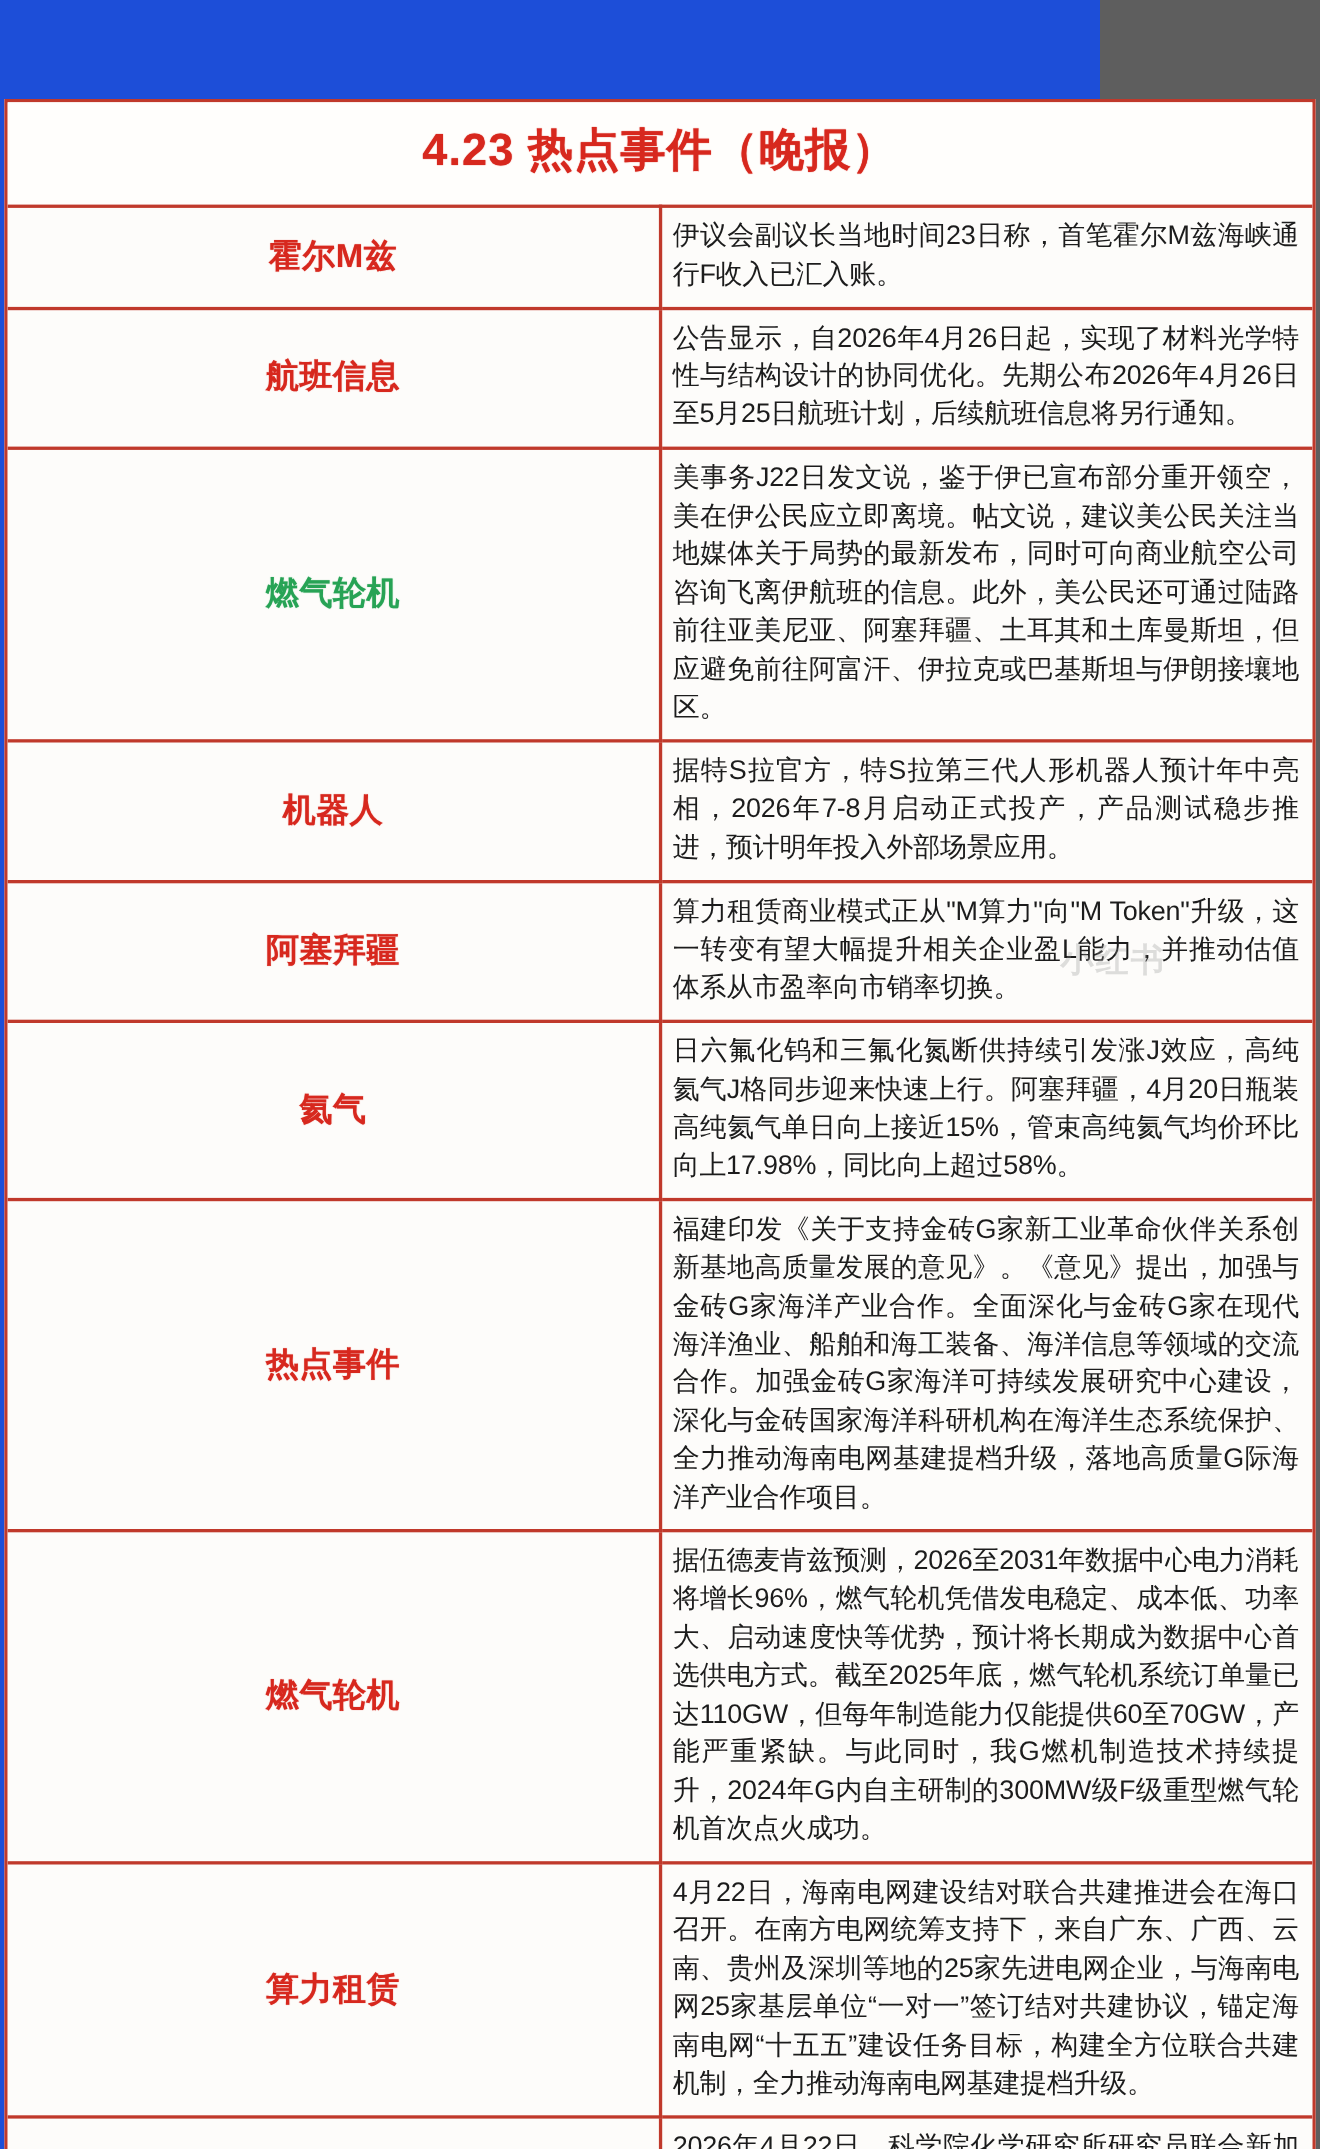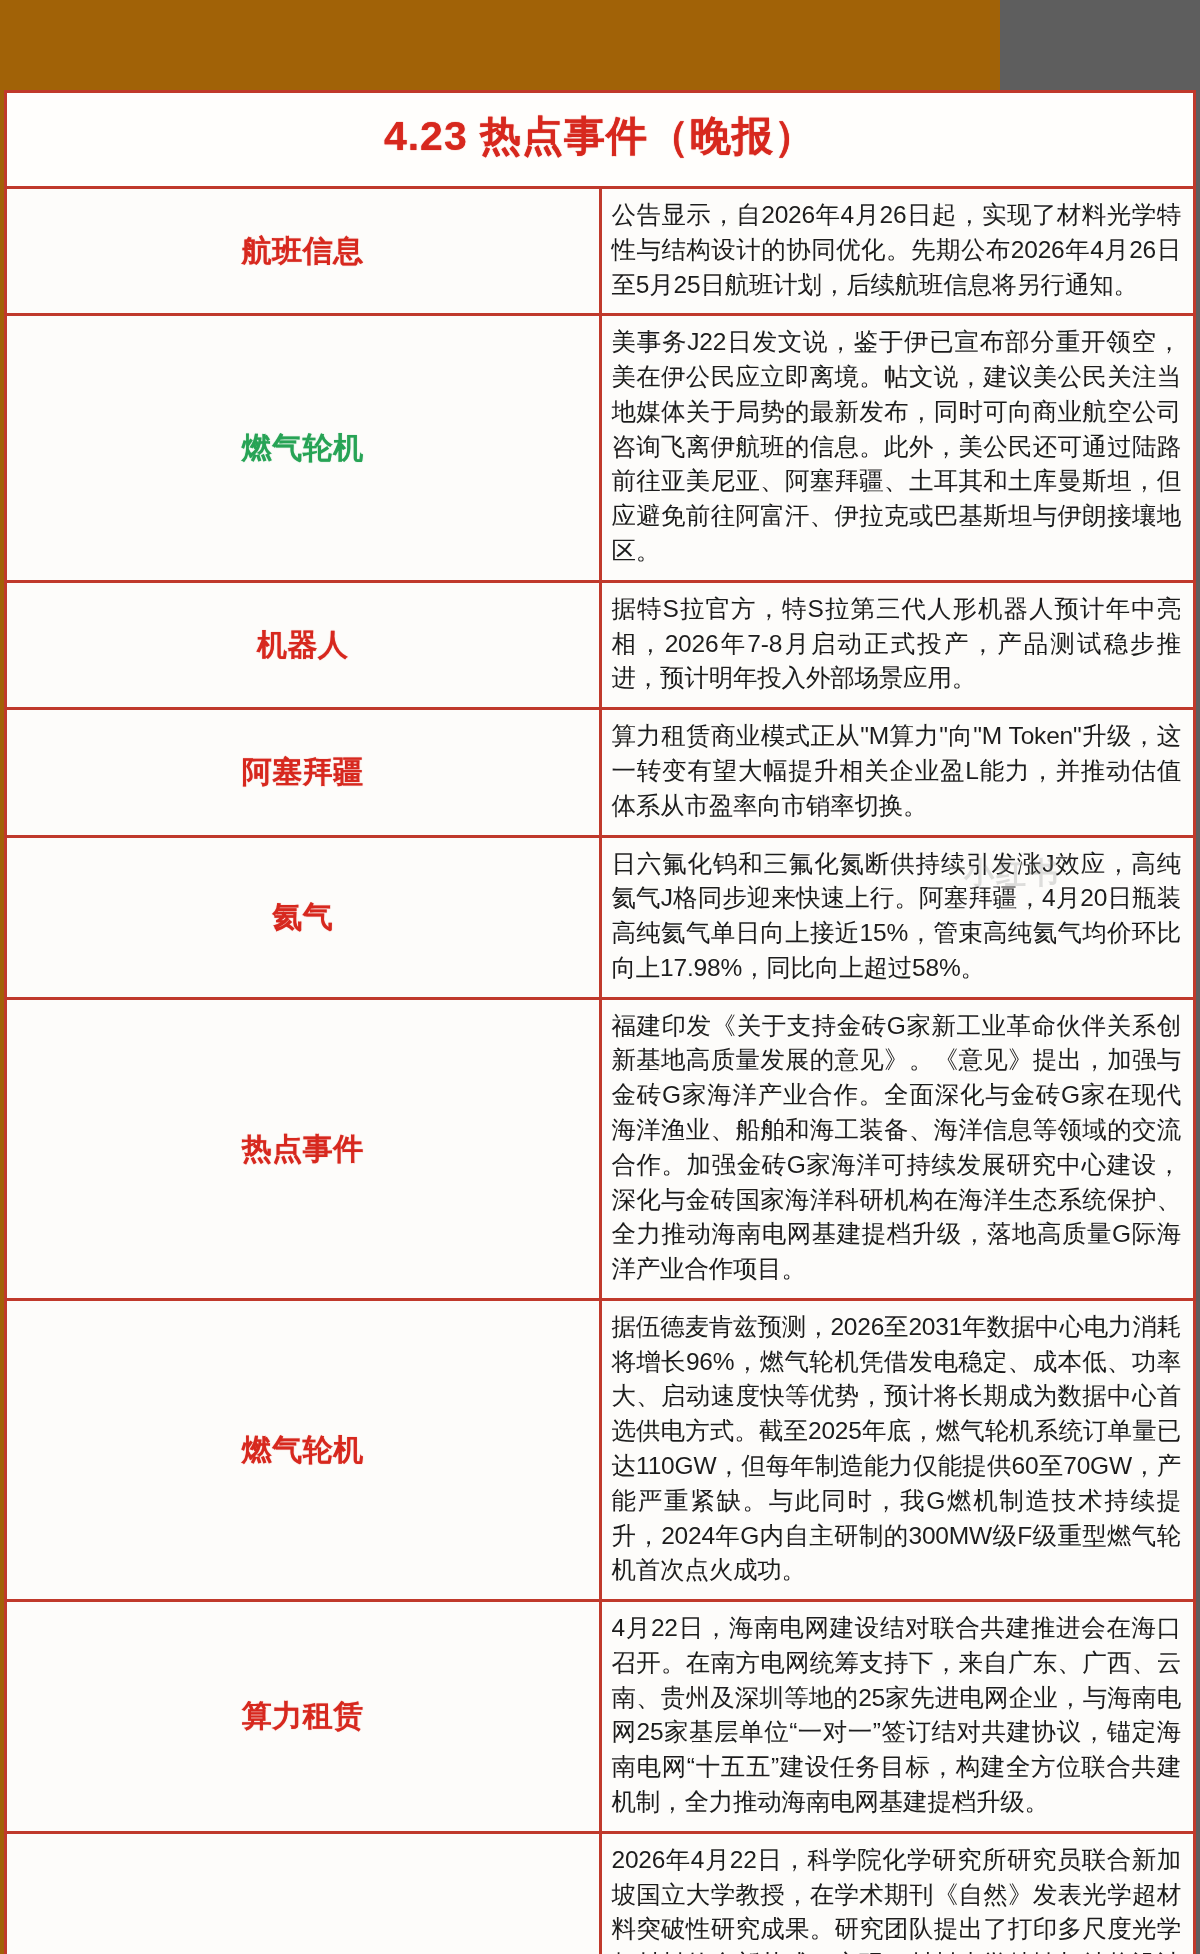--- a/index.html
+++ b/index.html
@@ -10,21 +10,21 @@
   }
   body {
     font-family: "Liberation Sans", "DejaVu Sans", sans-serif;
     width: 1200px;
     min-height: 1954px;
     position: relative;
   }
   #page {
     width: 1000px;
     min-height: 1954px;
-    background: #a16207;
+    background: #1d4ed8;
     position: relative;
   }
   .sheet {
     position: absolute;
     top: 90px;
     left: 4px;
     width: 1192px;
     background: #fdfcfa;
     border: 3px solid #c0392b;
     border-bottom: 3px solid #c0392b;
@@ -105,20 +105,28 @@
       <tbody>
         <tr>
           <td class="hdr" colspan="2">
             <span class="hdr-text">4.23 热点事件（晚报）</span>
           </td>
         </tr>
       </tbody>
       <tbody id="rows-host">
           <tr>
             <td class="label">
+              <span class="label-text">霍尔M兹</span>
+            </td>
+            <td class="body">
+              <div class="body-text">伊议会副议长当地时间23日称，首笔霍尔M兹海峡通行F收入已汇入账。</div>
+            </td>
+          </tr>
+          <tr>
+            <td class="label">
               <span class="label-text">航班信息</span>
             </td>
             <td class="body">
               <div class="body-text">公告显示，自2026年4月26日起，实现了材料光学特性与结构设计的协同优化。先期公布2026年4月26日至5月25日航班计划，后续航班信息将另行通知。</div>
             </td>
           </tr>
           <tr>
             <td class="label">
               <span class="label-text green">燃气轮机</span>
             </td>

